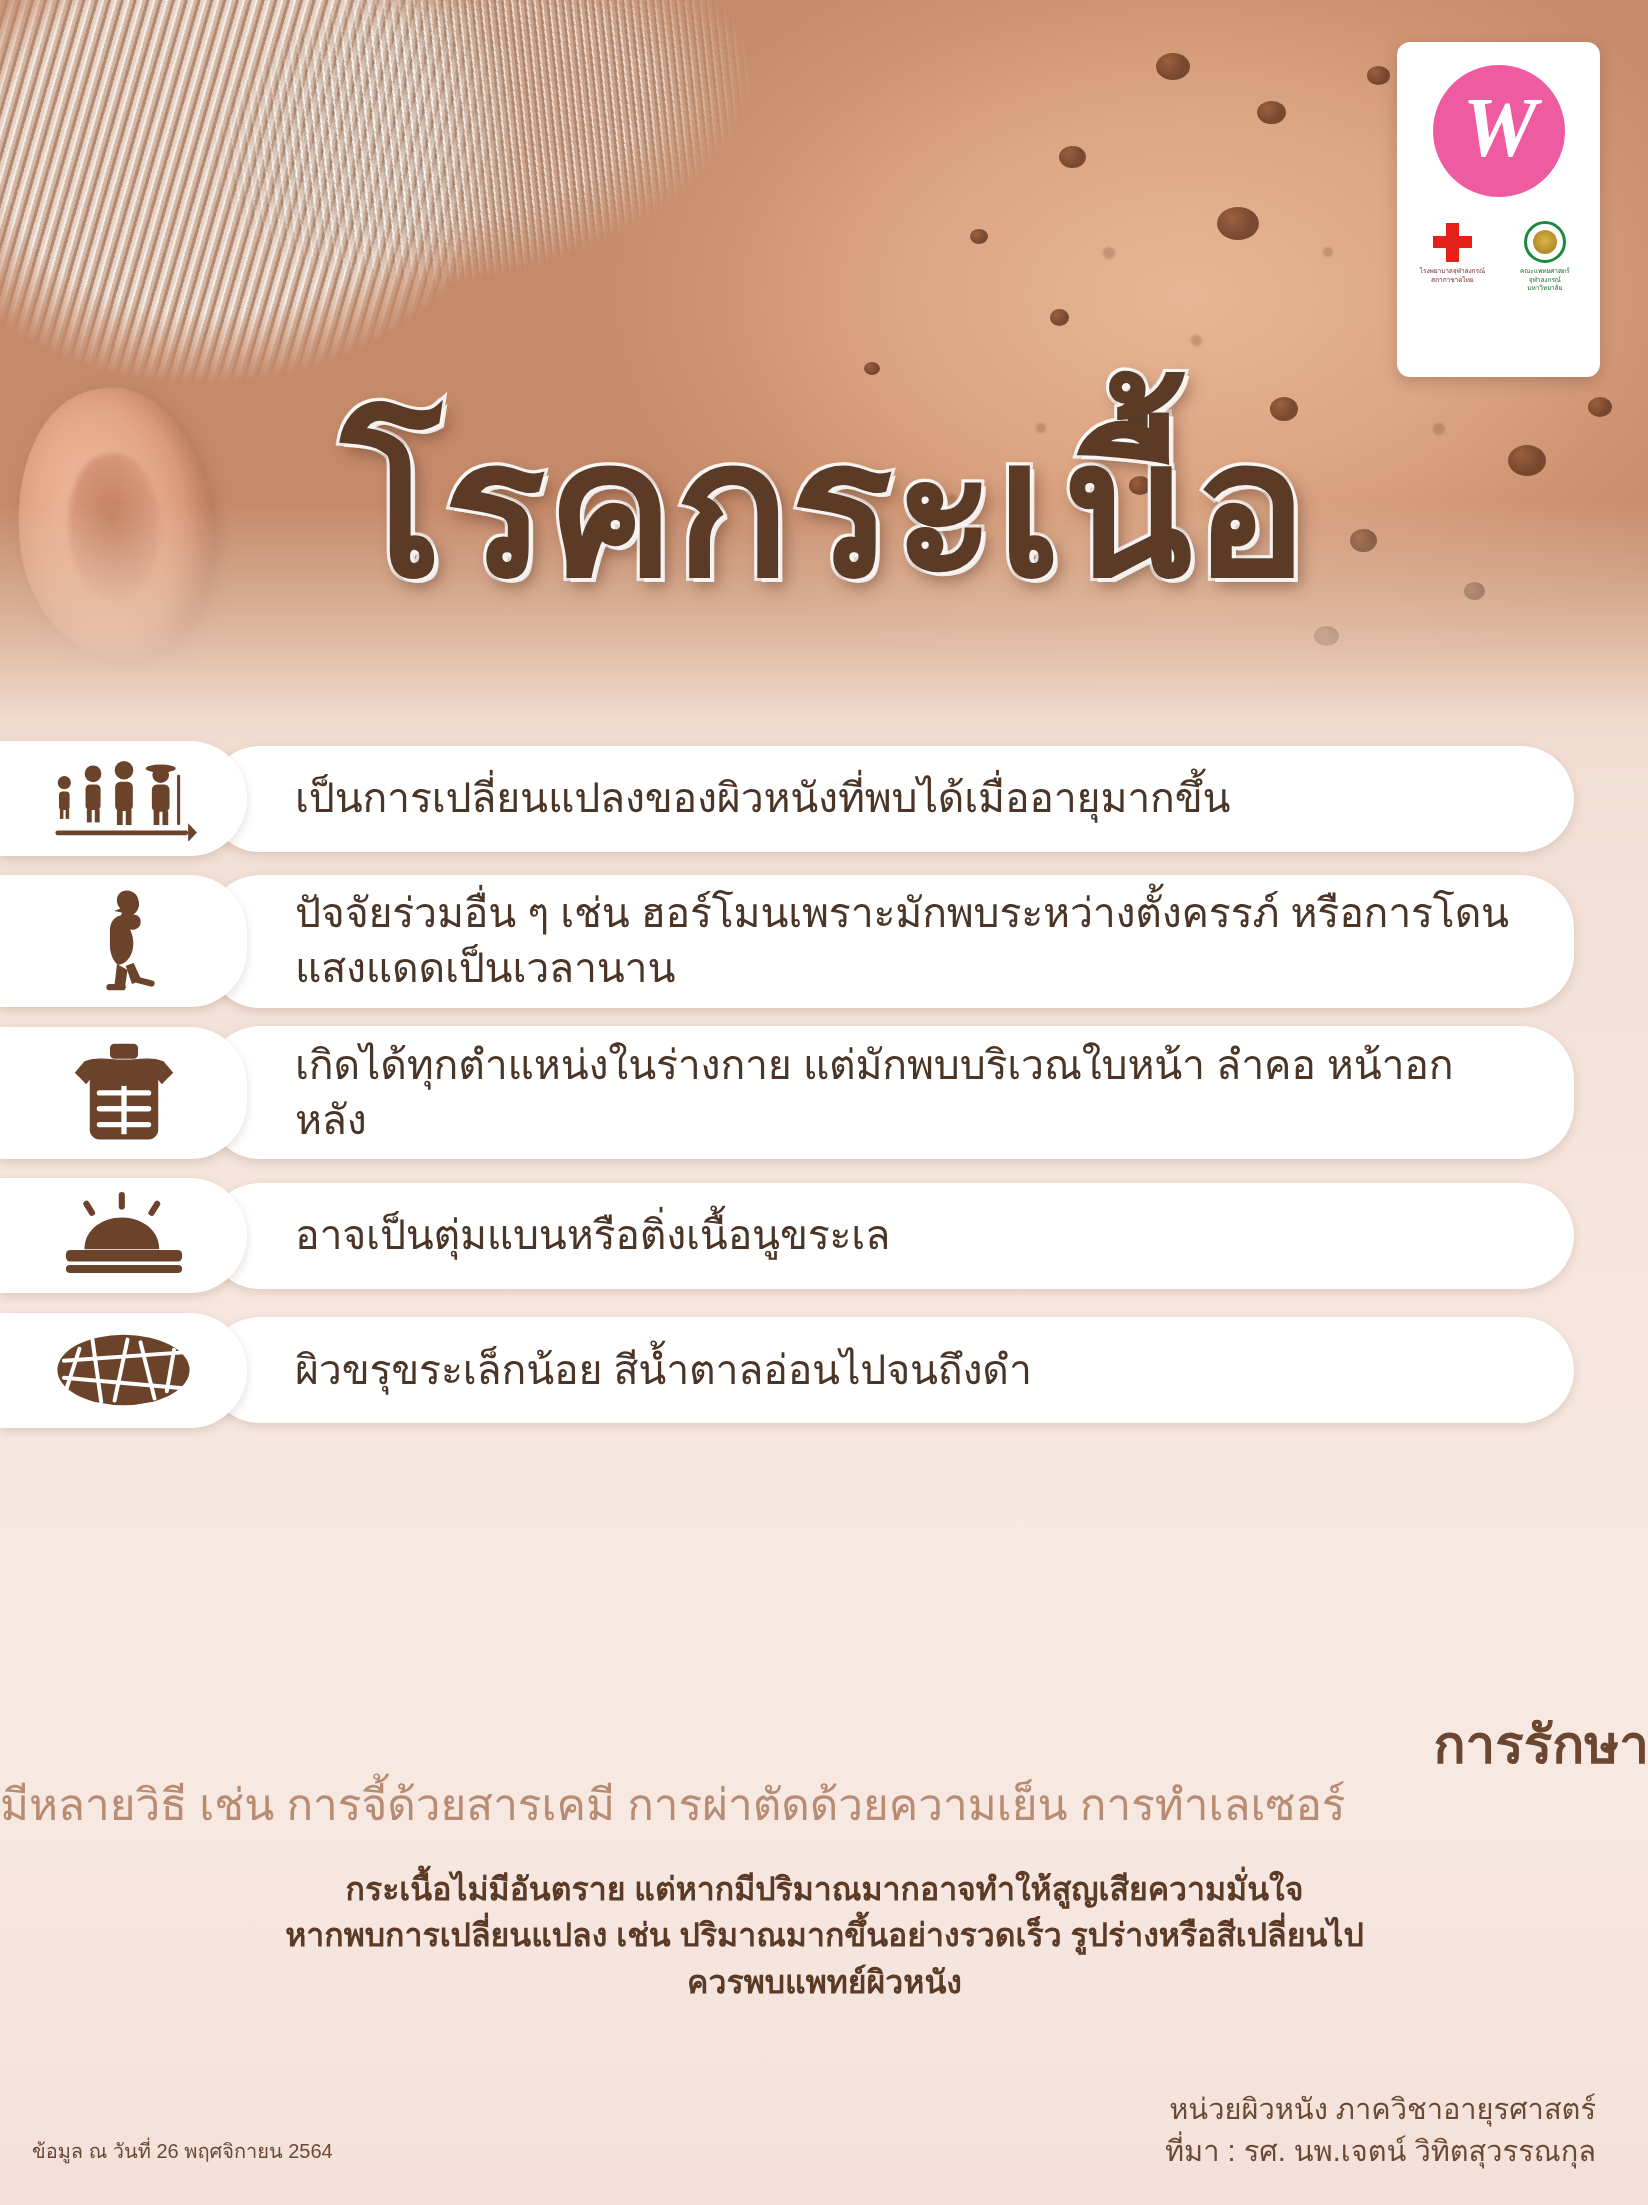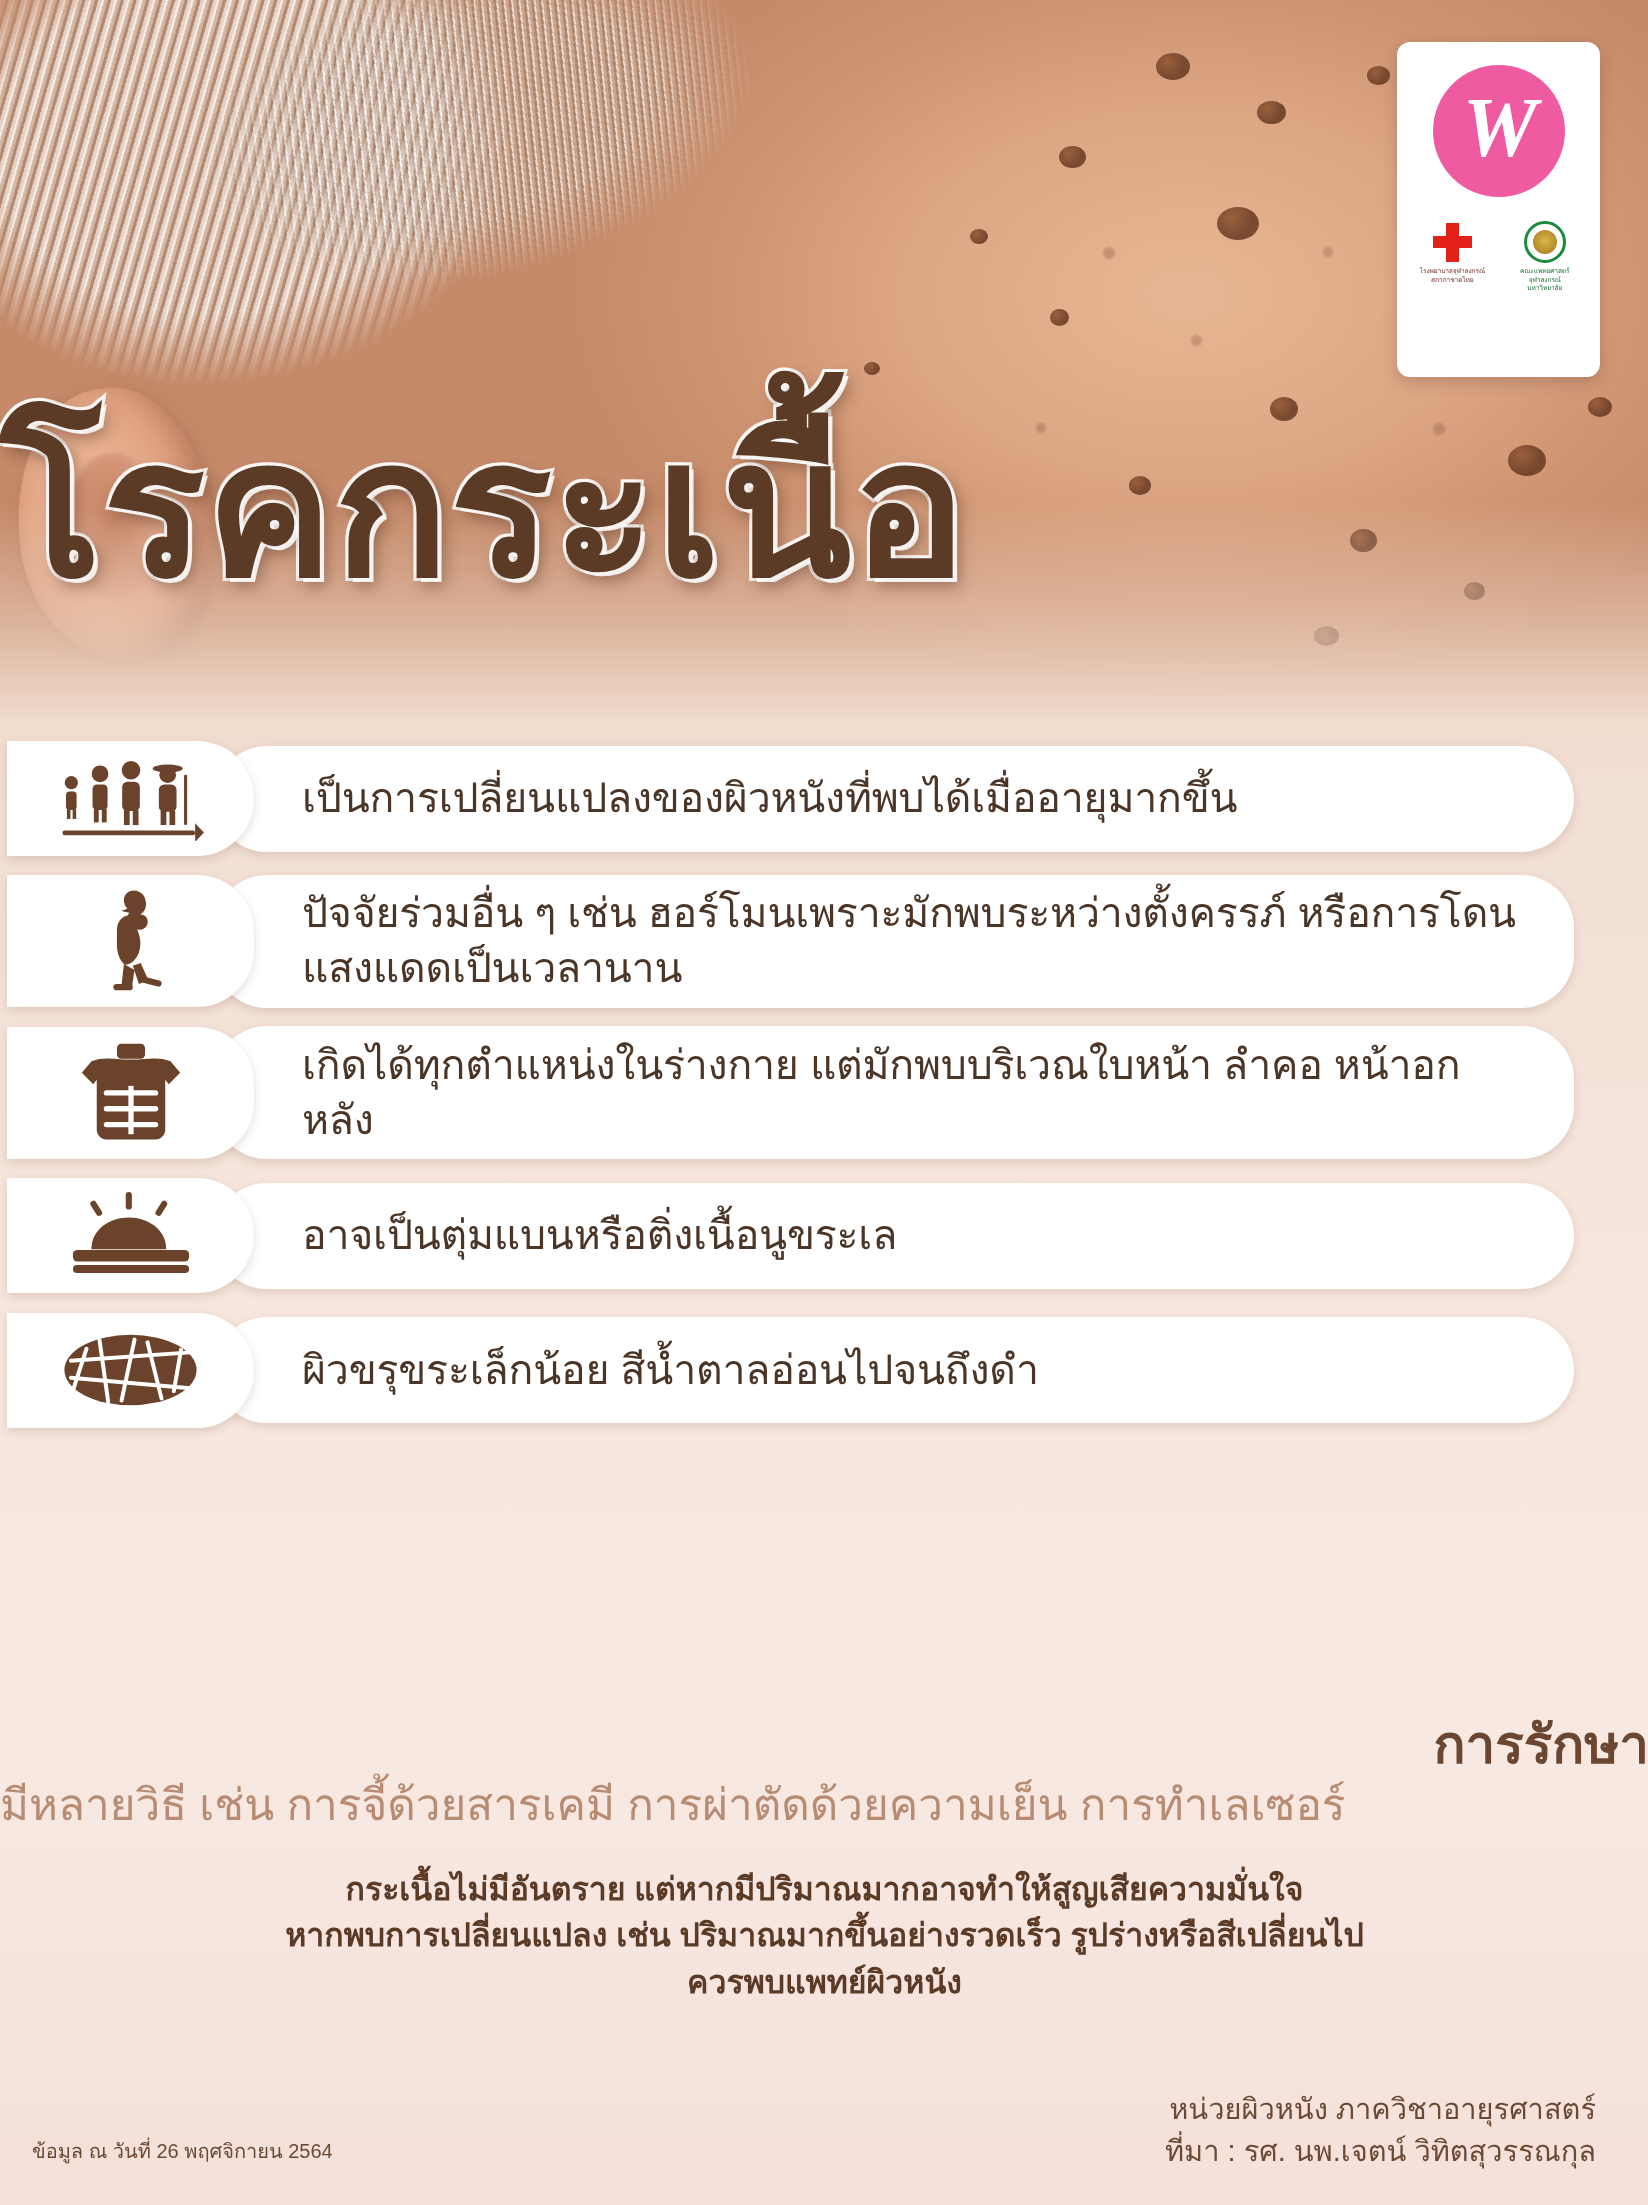--- a/index.html
+++ b/index.html
@@ -135,21 +135,21 @@
   }
   .sub-caption {
     margin-top: 4.4px; font-size: 6.6px; line-height: 1.25; color: #7a2a2a;
     text-align: center; letter-spacing: -0.1px;
   }
   .sub-caption.green { color: #1a6f34; }
 
   
   .title {
     position: absolute; left: 0; top: 410px; width: 1649px;
-    text-align: left;
+    text-align: center;
     font-size: 190px; line-height: 1.05;
     font-weight: 700;
     color: #5b3a26;
     text-shadow:
       0 0 0 #fff,
       4.4px 4.4px 0 rgba(255,255,255,0.85),
       -2.6px -2.6px 0 rgba(255,255,255,0.55),
       6.2px 8px 16px rgba(70,40,25,0.45);
     -webkit-text-stroke: 6.2px rgba(255,255,255,0.9);
     paint-order: stroke fill;
@@ -158,21 +158,20 @@
 
   
   .bullets {
     position: absolute; left: 0; top: 741px; width: 1649px;
     display: flex; flex-direction: column; gap: 19.4px;
   }
   .bullet-row {
     position: relative;
     display: flex; align-items: center;
     height: 115px;
-    padding-left: 7px;
   }
   .icon-pill {
     position: relative;
     margin-left: 0;
     width: 247px; height: 115px;
     background: #ffffff;
     border-radius: 0 57px 57px 0;
     display: flex; align-items: center; justify-content: center;
     box-shadow: 0 3.5px 9.7px rgba(110,70,50,0.18);
     z-index: 3;

